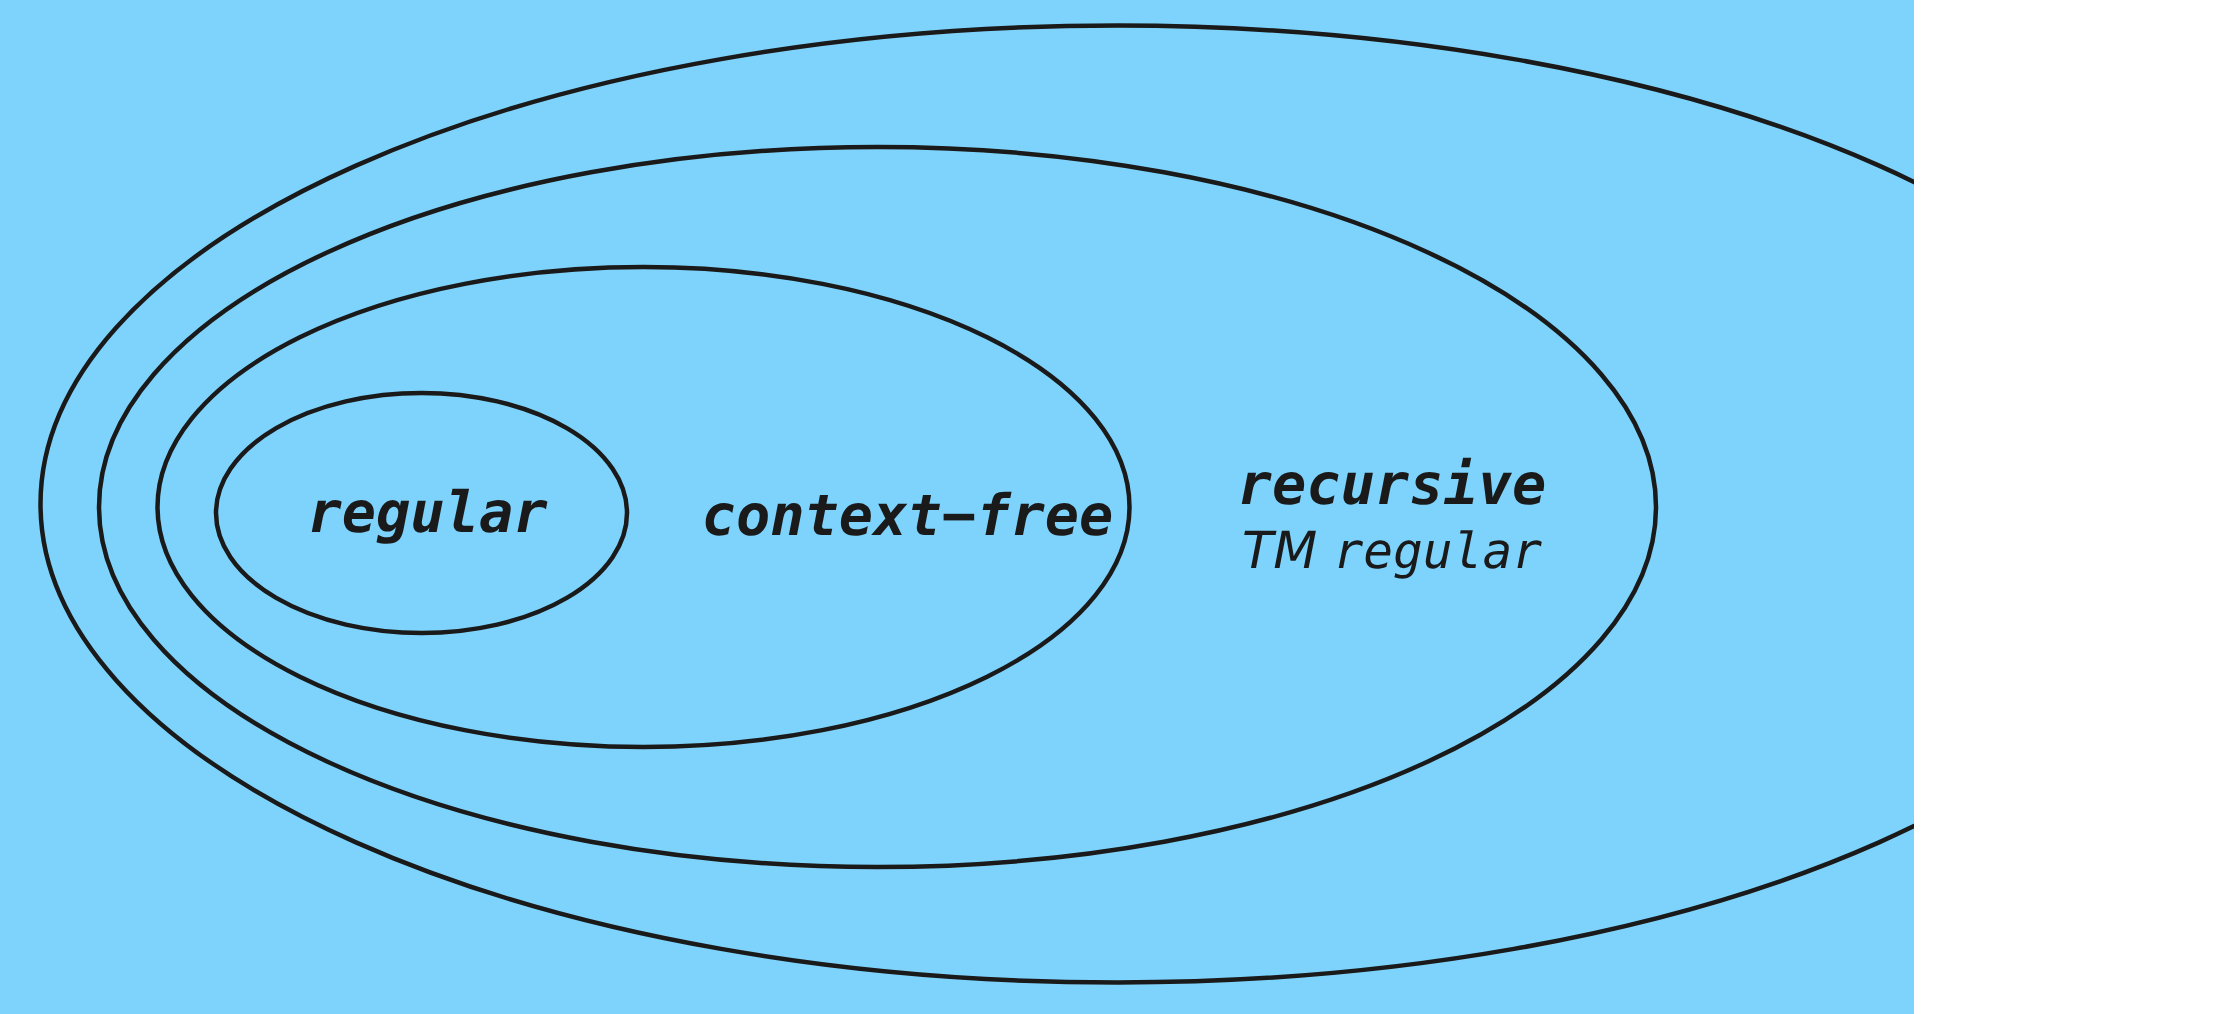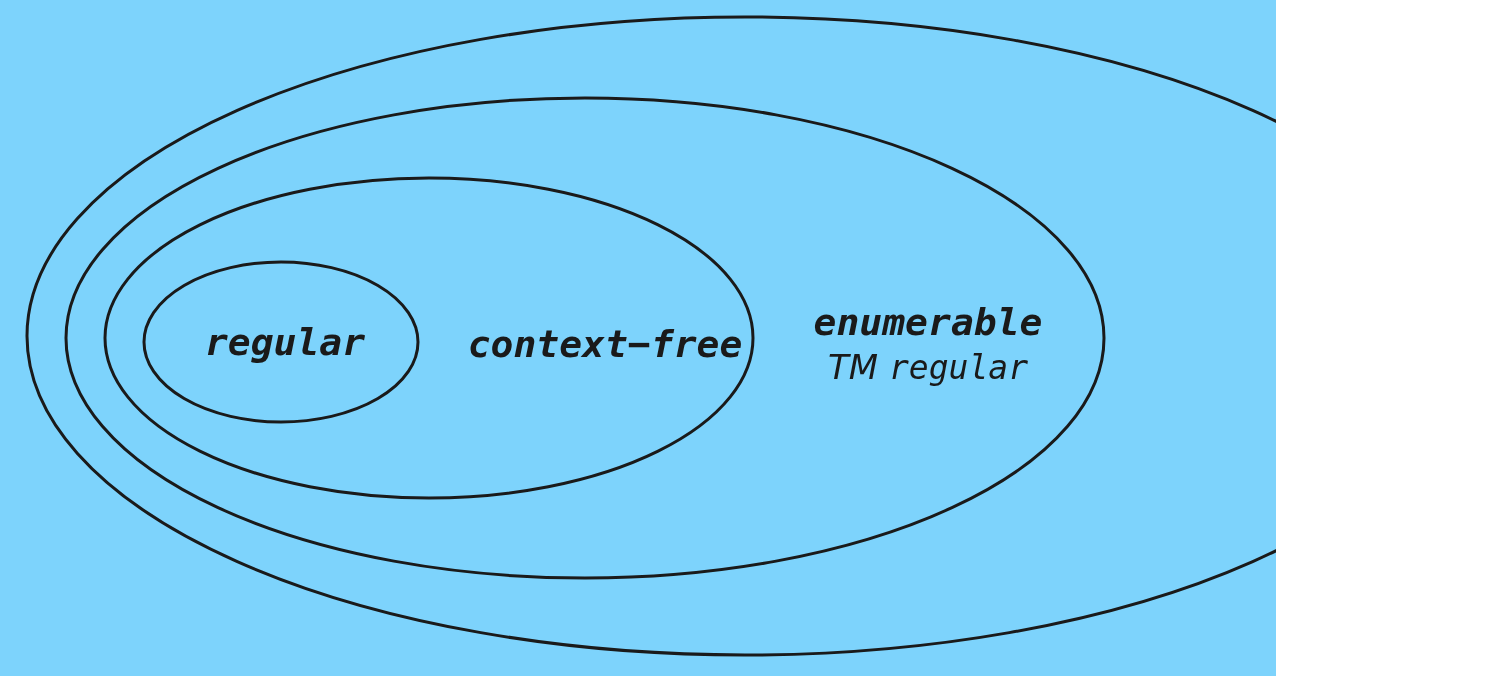--- a/index.html
+++ b/index.html
@@ -85,20 +85,20 @@
 
   <div class="label-block" id="label-regular">
     <div class="label-title">regular</div>
   </div>
 
   <div class="label-block" id="label-context-free">
     <div class="label-title">context−free</div>
   </div>
 
   <div class="label-block" id="label-recursive">
-    <div class="label-title">enumerable</div>
+    <div class="label-title">recursive</div>
     <div class="label-sub">
       <span class="sans-term">TM </span><span class="mono-term">regular</span>
     </div>
   </div>
 
 
 </div>
 
 </body></html>

